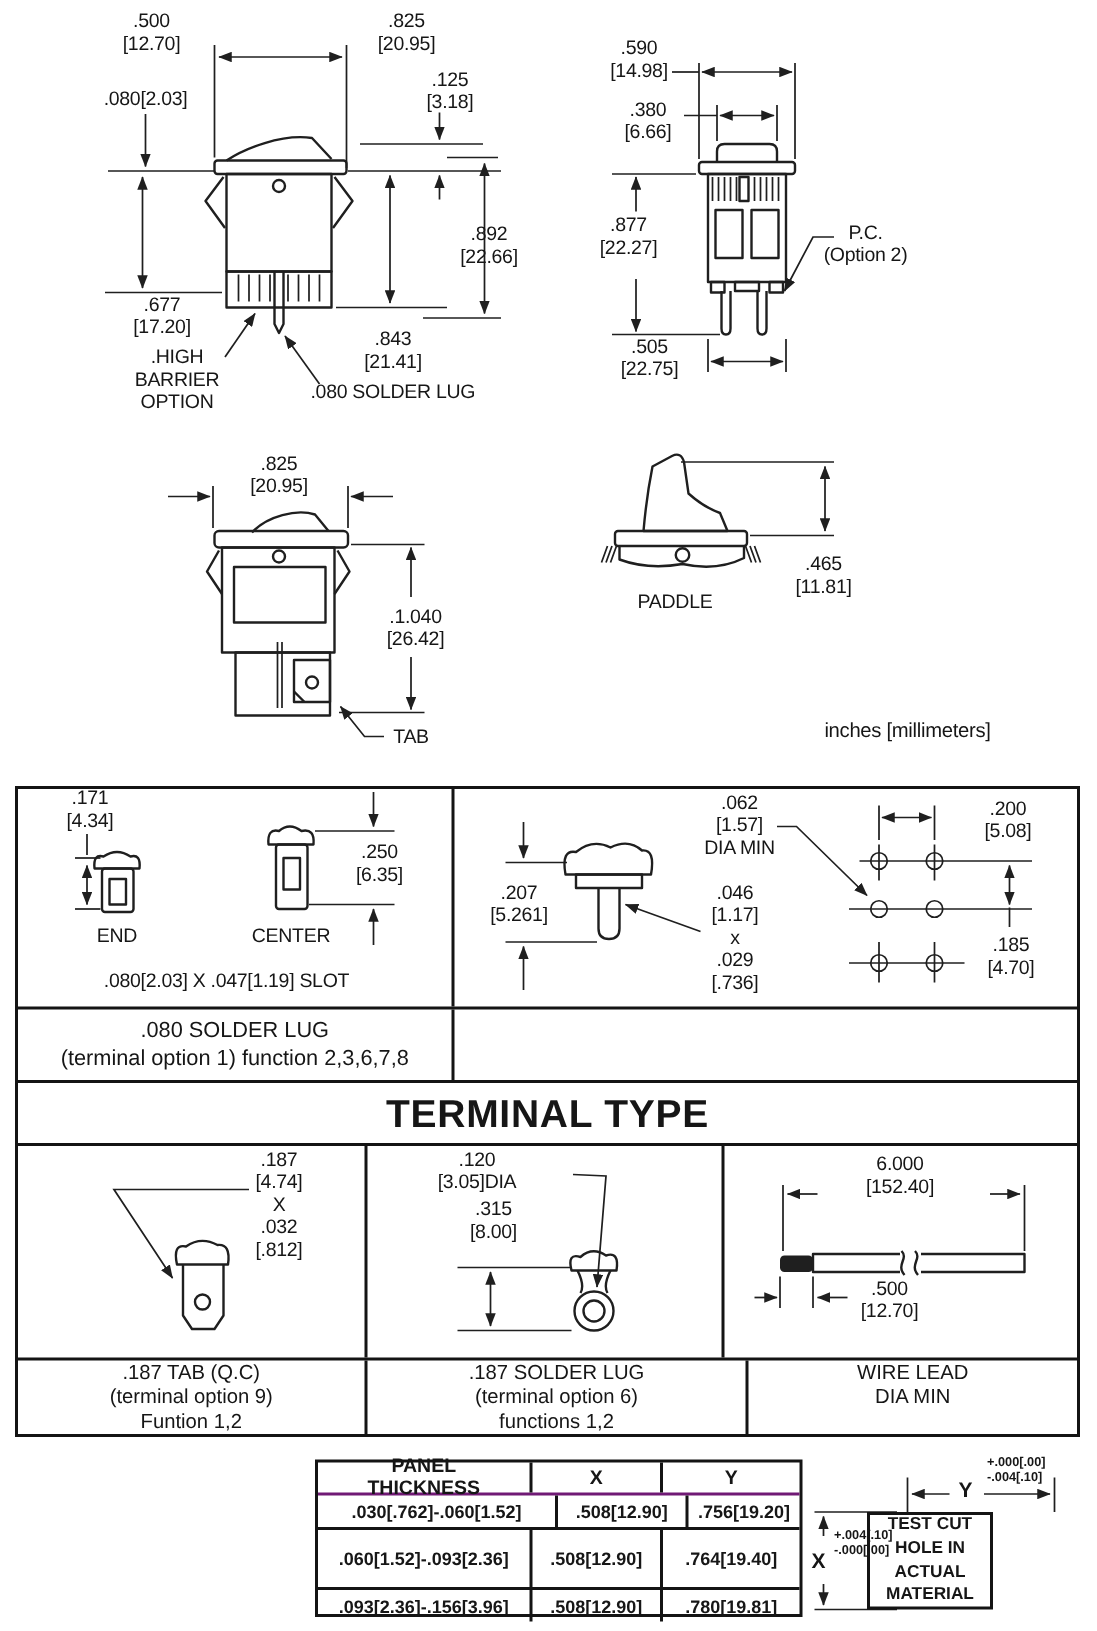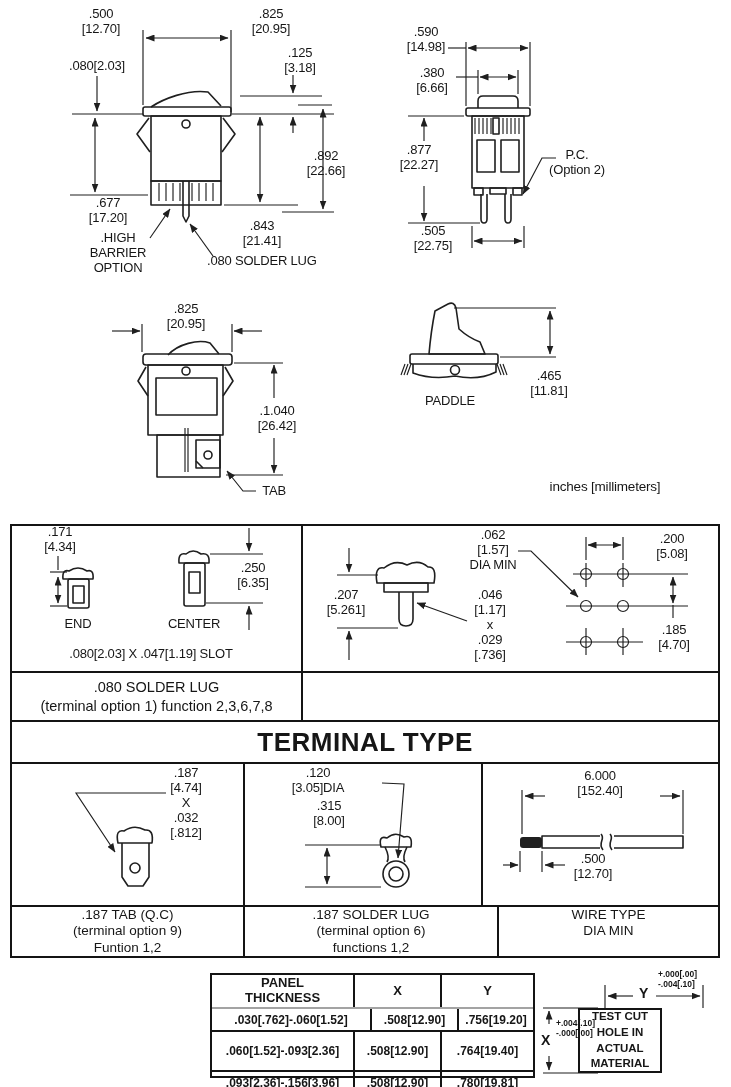--- a/index.html
+++ b/index.html
@@ -259,27 +259,27 @@
       <div class="cell br" style="width:238px"></div>
       <div class="cell" style="flex:1"></div>
     </div>
     <div class="row bt" style="flex:1">
       <div class="cell br cap cap5" style="width:233px">.187 TAB (Q.C)
 (terminal option 9)
 Funtion 1,2</div>
       <div class="cell br cap cap5" style="width:254px">.187 SOLDER  LUG
 (terminal option 6)
 functions 1,2</div>
-      <div class="cell cap cap5" style="flex:1">WIRE TYPE
+      <div class="cell cap cap5" style="flex:1">WIRE LEAD
 DIA MIN</div>
     </div>
   </div>
 
   <div class="tbl" style="left:210px;top:973px;width:325px;height:105px">
-    <div class="row" style="height:34px;border-bottom:2px solid #a3a3a3">
+    <div class="row" style="height:22px;border-bottom:2px solid #701a75">
       <div class="cell br pt-h" style="width:143px">PANEL
 THICKNESS</div>
       <div class="cell br pt-h" style="width:87px">X</div>
       <div class="cell pt-h" style="flex:1">Y</div>
     </div>
     <div class="row" style="flex:1;height:21px">
       <div class="cell br pt-c" style="width:160px">.030[.762]-.060[1.52]</div>
       <div class="cell br pt-c" style="width:87px">.508[12.90]</div>
       <div class="cell pt-c" style="flex:1">.756[19.20]</div>
     </div>

